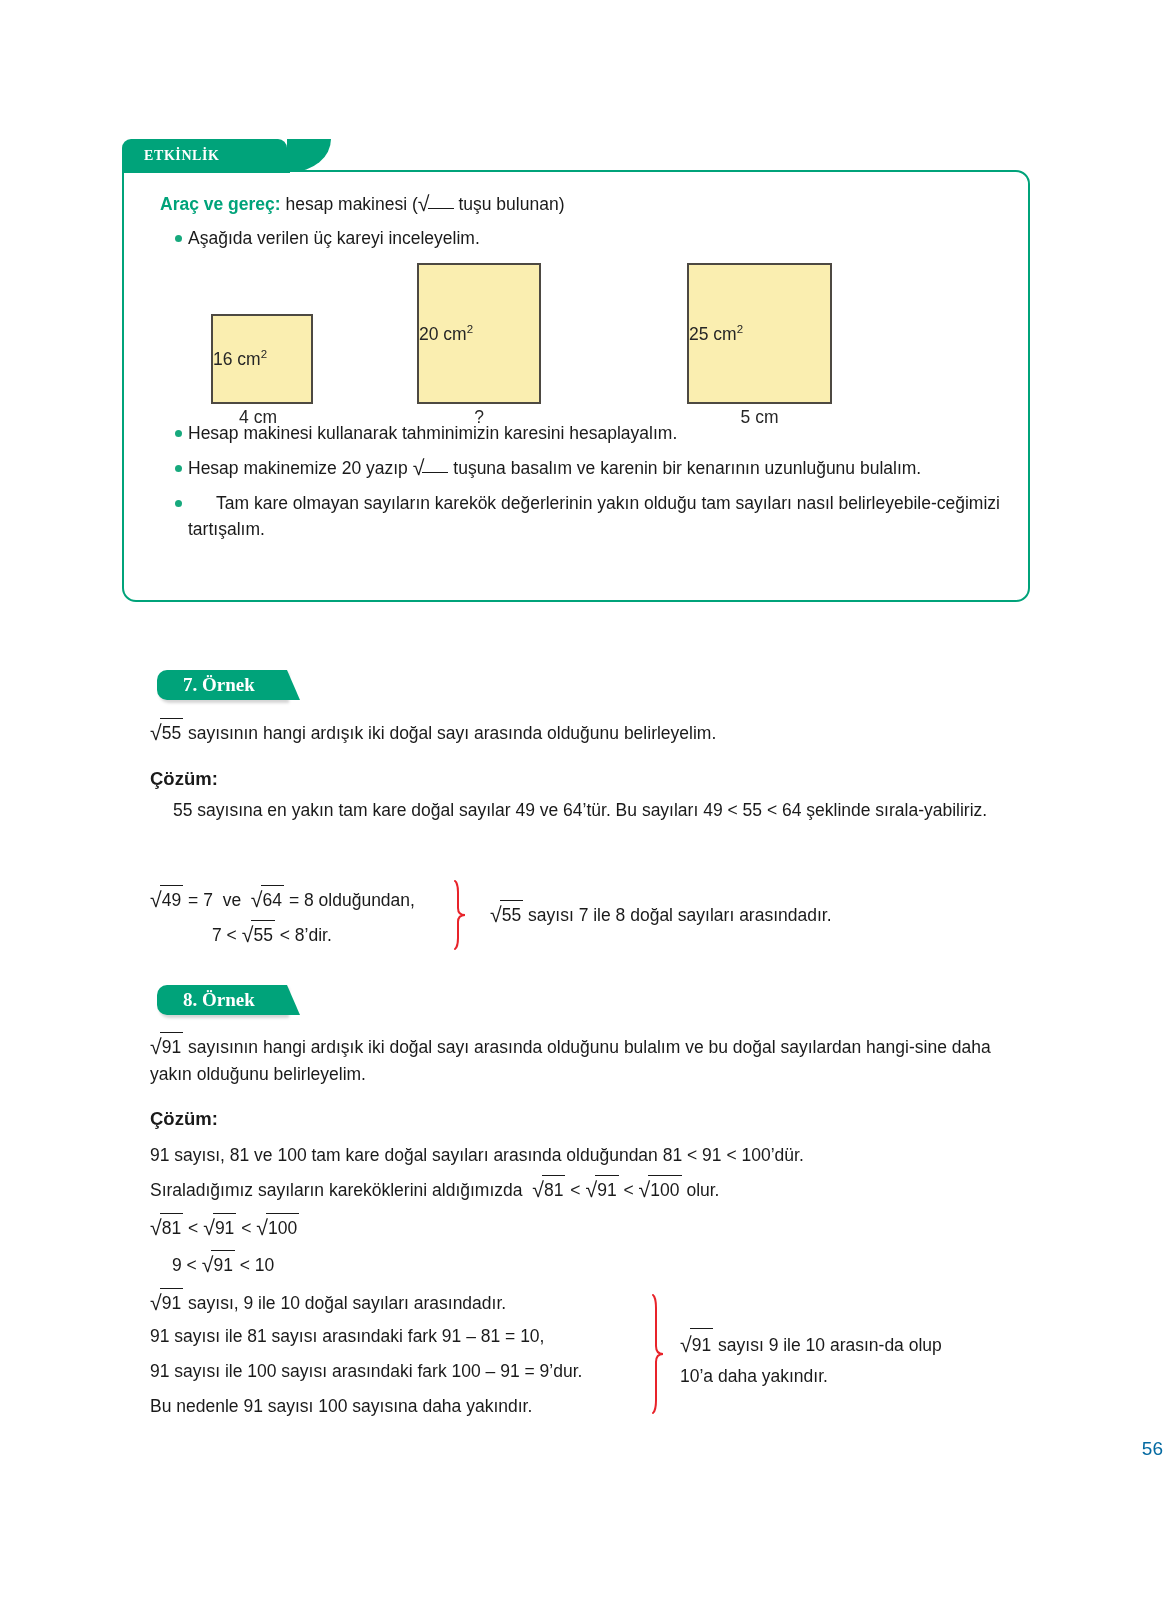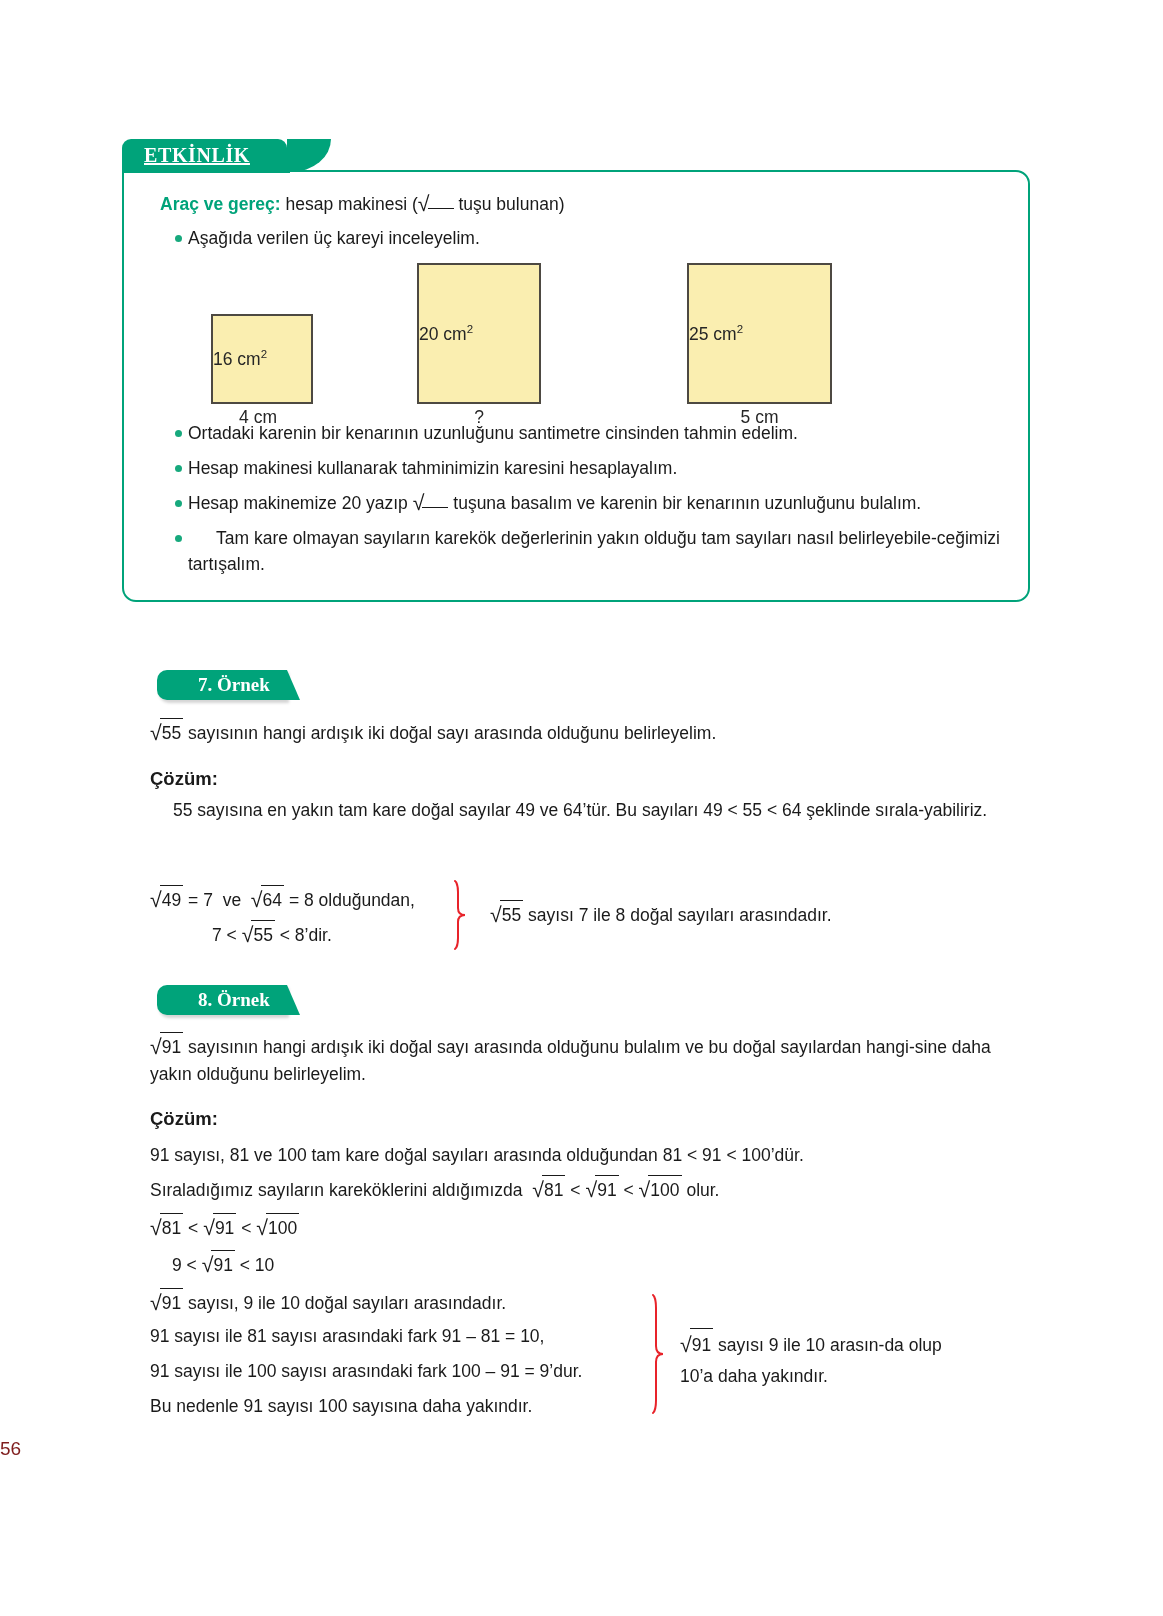--- a/index.html
+++ b/index.html
@@ -31,24 +31,23 @@
     background: #00a37a;
     border-radius: 9px 9px 0 0;
     display: flex;
     align-items: center;
     padding-left: 22px;
     box-sizing: border-box;
   }
   .activity-tab-label {
     font-family: "Liberation Serif", serif;
     font-weight: bold;
-    font-size: 20px;
+    font-size: 14px;
     color: #ffffff;
     letter-spacing: 0.6px;
-    text-decoration: underline;
   }
   
   .tab-shoulder {
     position: absolute;
     left: 165px;
     top: 0;
     width: 44px;
     height: 33px;
     overflow: hidden;
     z-index: 3;
@@ -208,21 +207,20 @@
     border-width: 0 13px 30px 0;
     border-color: transparent transparent #00a37a transparent;
   }
   .ex-tab-label {
     font-family: "Liberation Serif", serif;
     font-weight: bold;
     font-size: 19px;
     color: #ffffff;
     position: relative;
     z-index: 2;
-    margin-left: 15px;
   }
 
   
   .block {
     position: absolute;
     font-size: 17.5px;
     line-height: 1.55;
     color: #1a1a1a;
   }
   .heading-bold {
@@ -236,23 +234,23 @@
     position: absolute;
     color: #e8232a;
   }
   .brace svg { display: block; }
 
   .page-num {
     position: absolute;
     left: 0;
     top: 1438px;
     width: 1163px;
-    text-align: left;
+    text-align: right;
     font-size: 19px;
-    color: #7f1d1d;
+    color: #0369a1;
   }
 </style>
 </head>
 <body>
 
 <div class="activity-wrap">
 
   <div class="activity-tab">
     <span class="activity-tab-label">ETKİNLİK</span>
   </div>
@@ -285,24 +283,20 @@
       </div>
       <div class="sq-cap" id="cap2">?</div>
 
       <div class="sq" id="sq3">
         <span class="area"><span>25 cm</span><sup>2</sup></span>
       </div>
       <div class="sq-cap" id="cap3">5 cm</div>
     </div>
 
     <ul class="bullets">
-      <li>
-        <span class="dot"></span>
-        <span>Ortadaki karenin bir kenarının uzunluğunu santimetre cinsinden tahmin edelim.</span>
-      </li>
       <li>
         <span class="dot"></span>
         <span>Hesap makinesi kullanarak tahminimizin karesini hesaplayalım.</span>
       </li>
       <li>
         <span class="dot"></span>
         <span>Hesap makinemize 20 yazıp</span>
         <span class="rad rad-empty"><span class="tick">√</span><span class="rand"></span></span>
         <span>tuşuna basalım ve karenin bir kenarının uzunluğunu bulalım.</span>
       </li>

